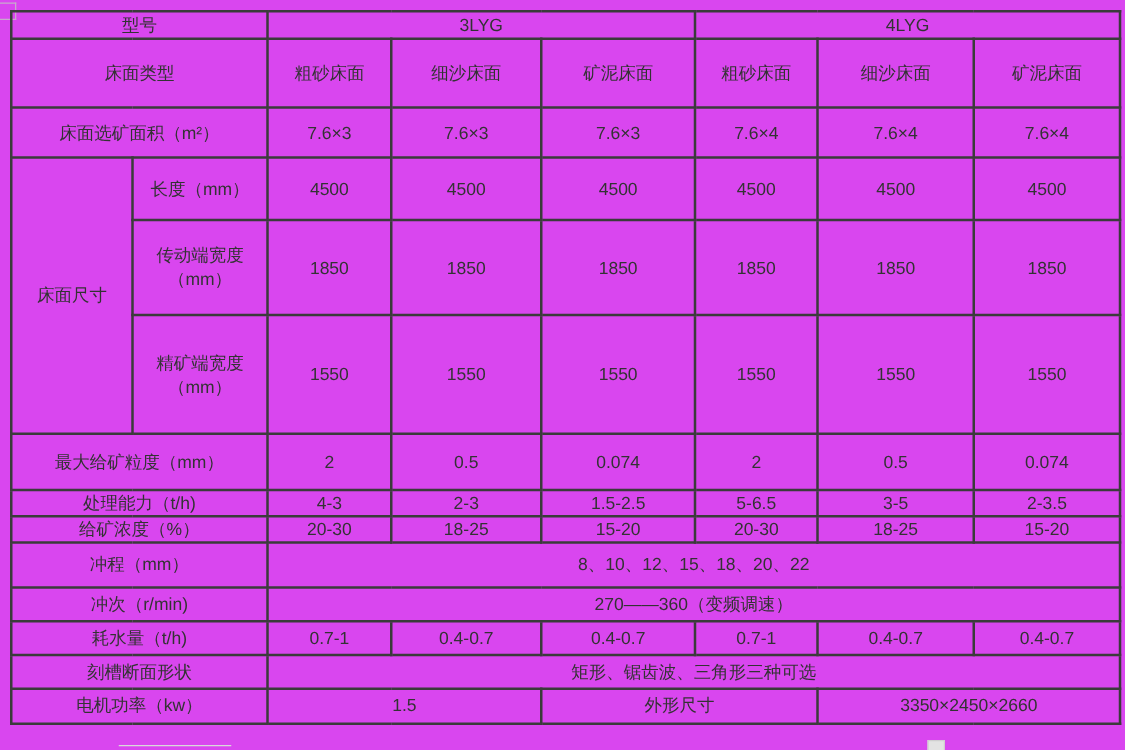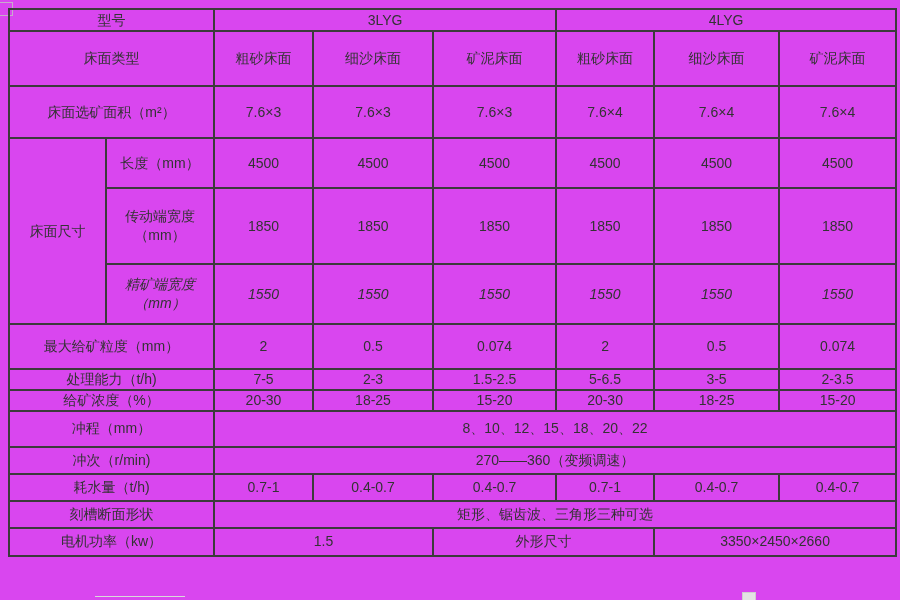--- a/index.html
+++ b/index.html
@@ -31,24 +31,24 @@
     font-size: 14px;
     line-height: 1.35;
     padding: 0 2px;
     overflow: hidden;
     white-space: nowrap;
   }
   table.spec td.wrap { white-space: normal; }
   
   tr.r1  { height: 22px; }
   tr.r2  { height: 55px; }
-  tr.r3  { height: 52px; }
+  tr.r3  { height: 40px; }
   tr.r4  { height: 50px; }
   tr.r5  { height: 76px; }
-  tr.r6  { height: 60px; font-style: italic; }
+  tr.r6  { height: 95px; }
   tr.r7  { height: 45px; }
   tr.r8  { height: 16px; }
   tr.r9  { height: 16px; margin-left: 26px; }
   tr.r10 { height: 36px; }
   tr.r11 { height: 27px; }
   tr.r12 { height: 27px; }
   tr.r13 { height: 27px; }
   tr.r14 { height: 28px; }
   
   .artifact-topleft {
@@ -161,21 +161,21 @@
       <td>2</td>
       <td>0.5</td>
       <td>0.074</td>
       <td>2</td>
       <td>0.5</td>
       <td>0.074</td>
     </tr>
 
     <tr class="r8">
       <td colspan="2">处理能力（t/h)</td>
-      <td>7-5</td>
+      <td>4-3</td>
       <td>2-3</td>
       <td>1.5-2.5</td>
       <td>5-6.5</td>
       <td>3-5</td>
       <td>2-3.5</td>
     </tr>
 
     <tr class="r9">
       <td colspan="2">给矿浓度（%）</td>
       <td>20-30</td>

